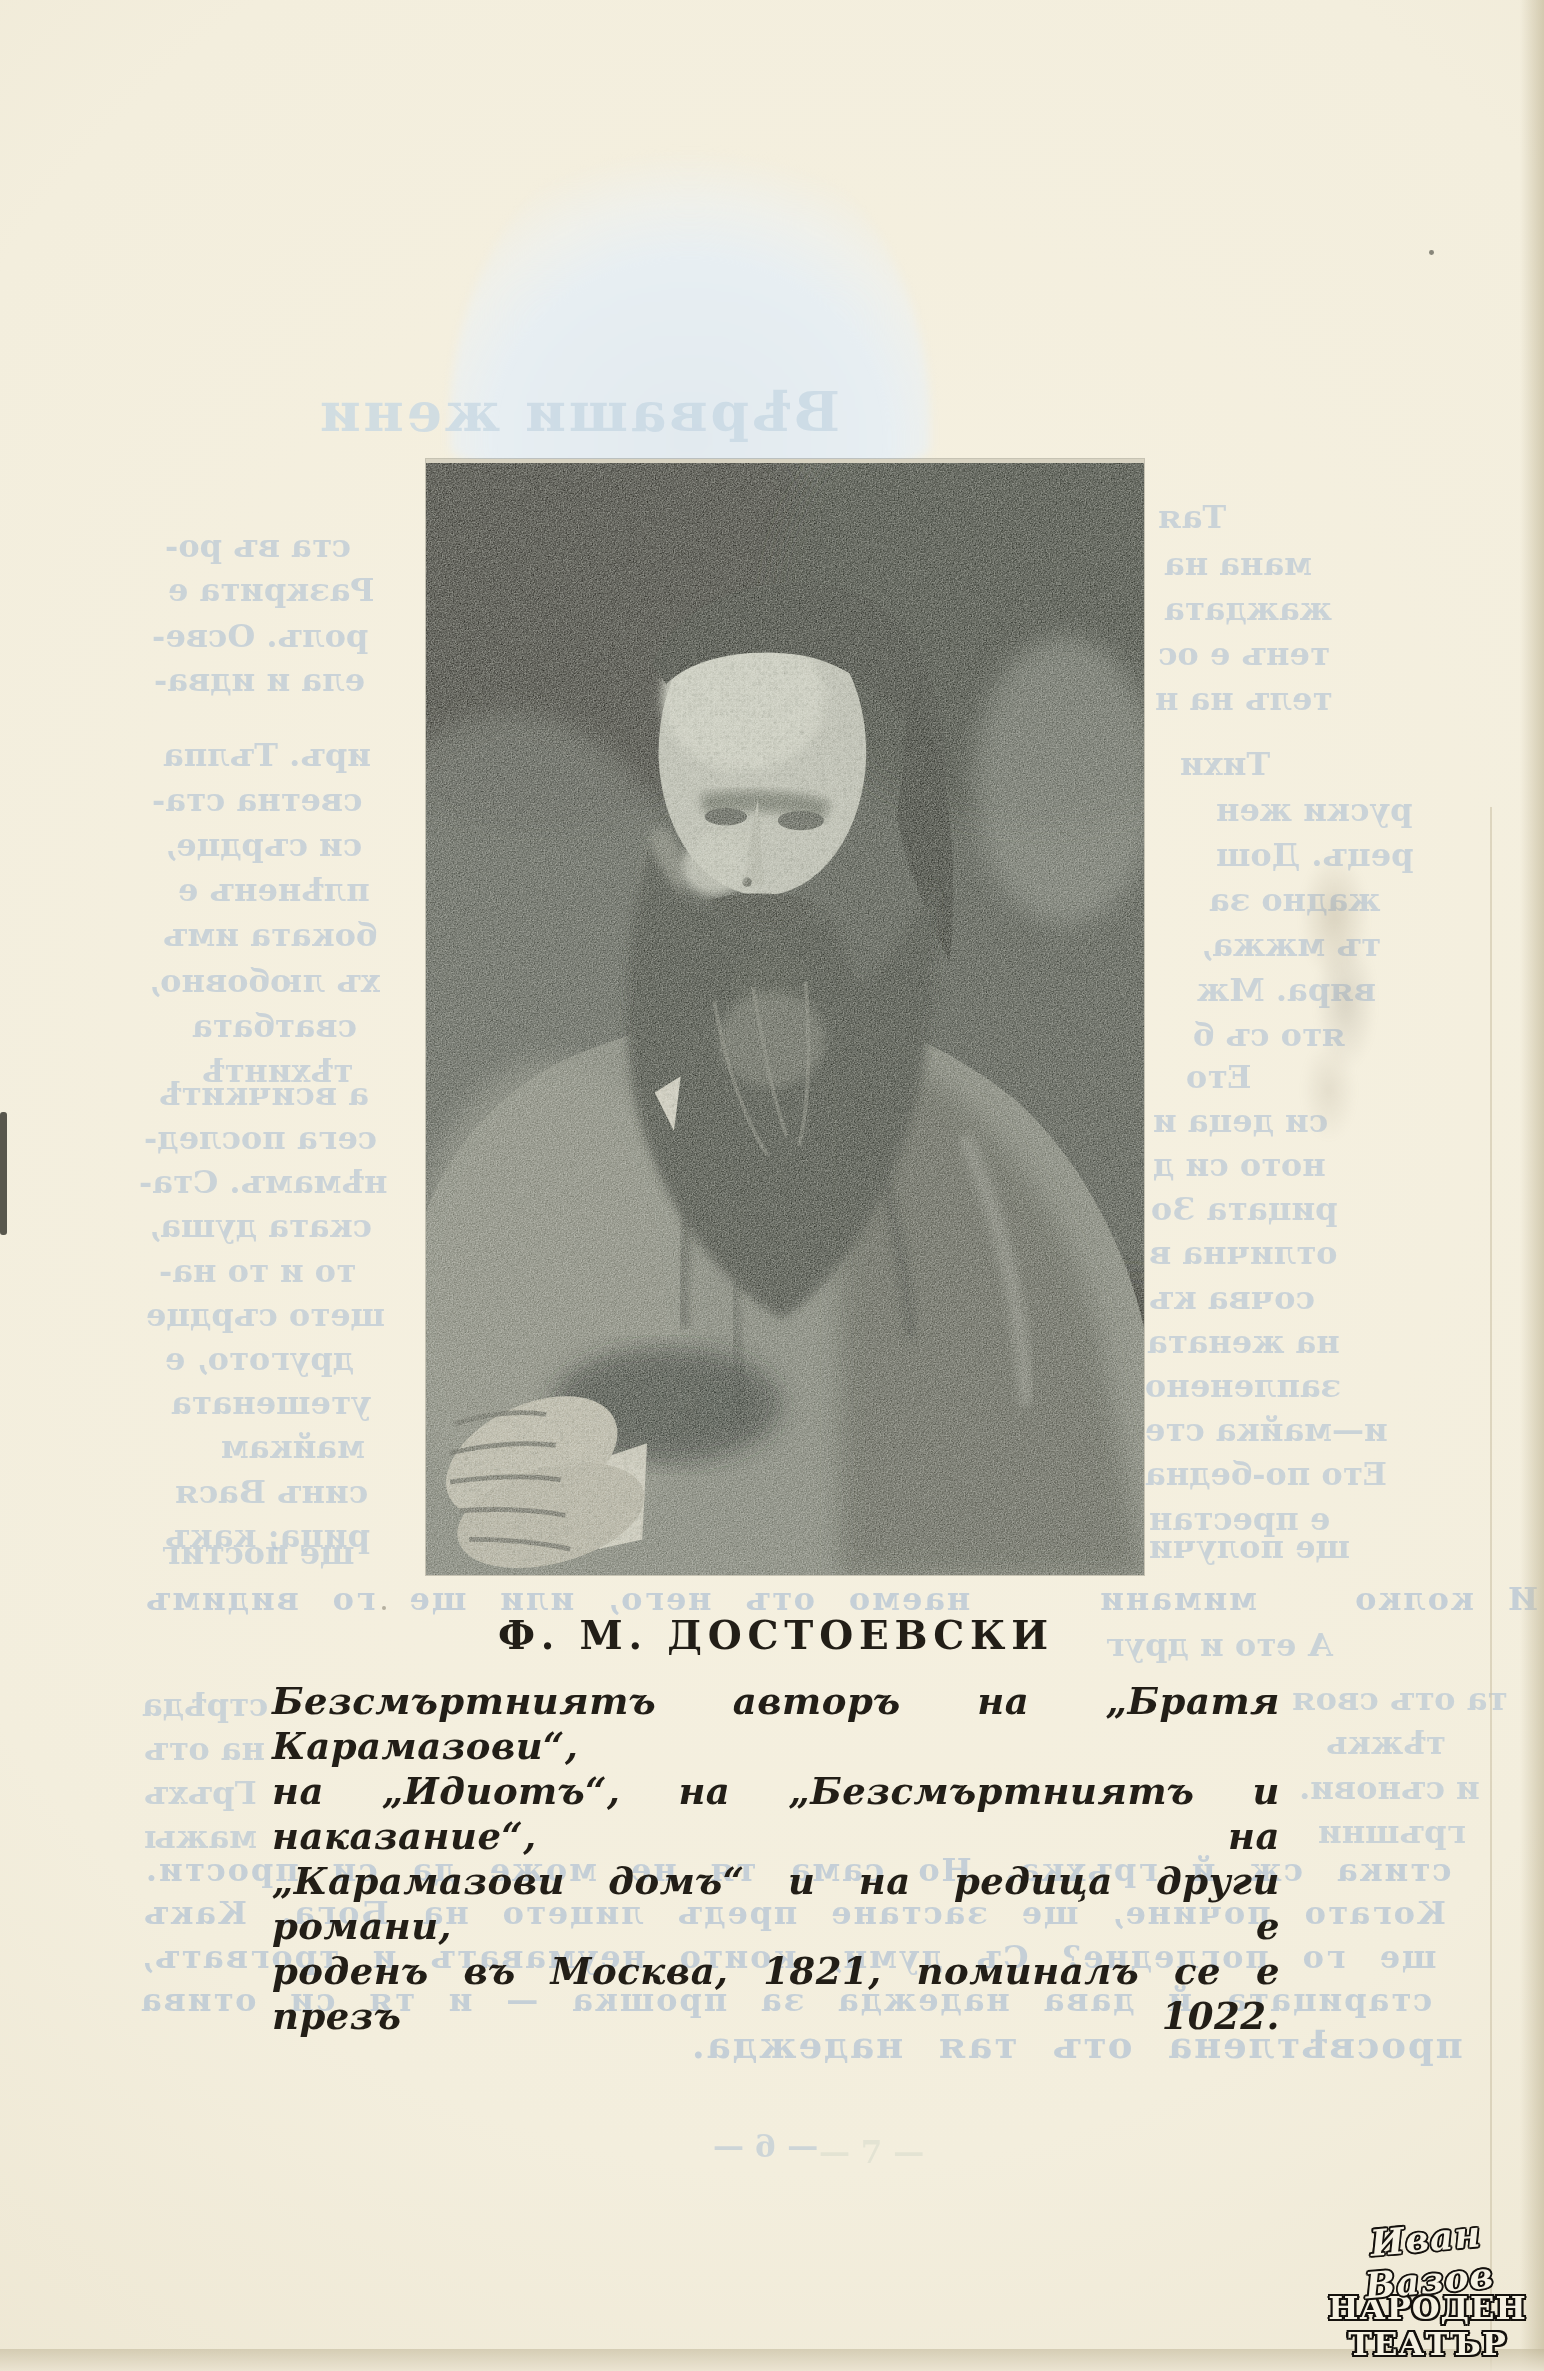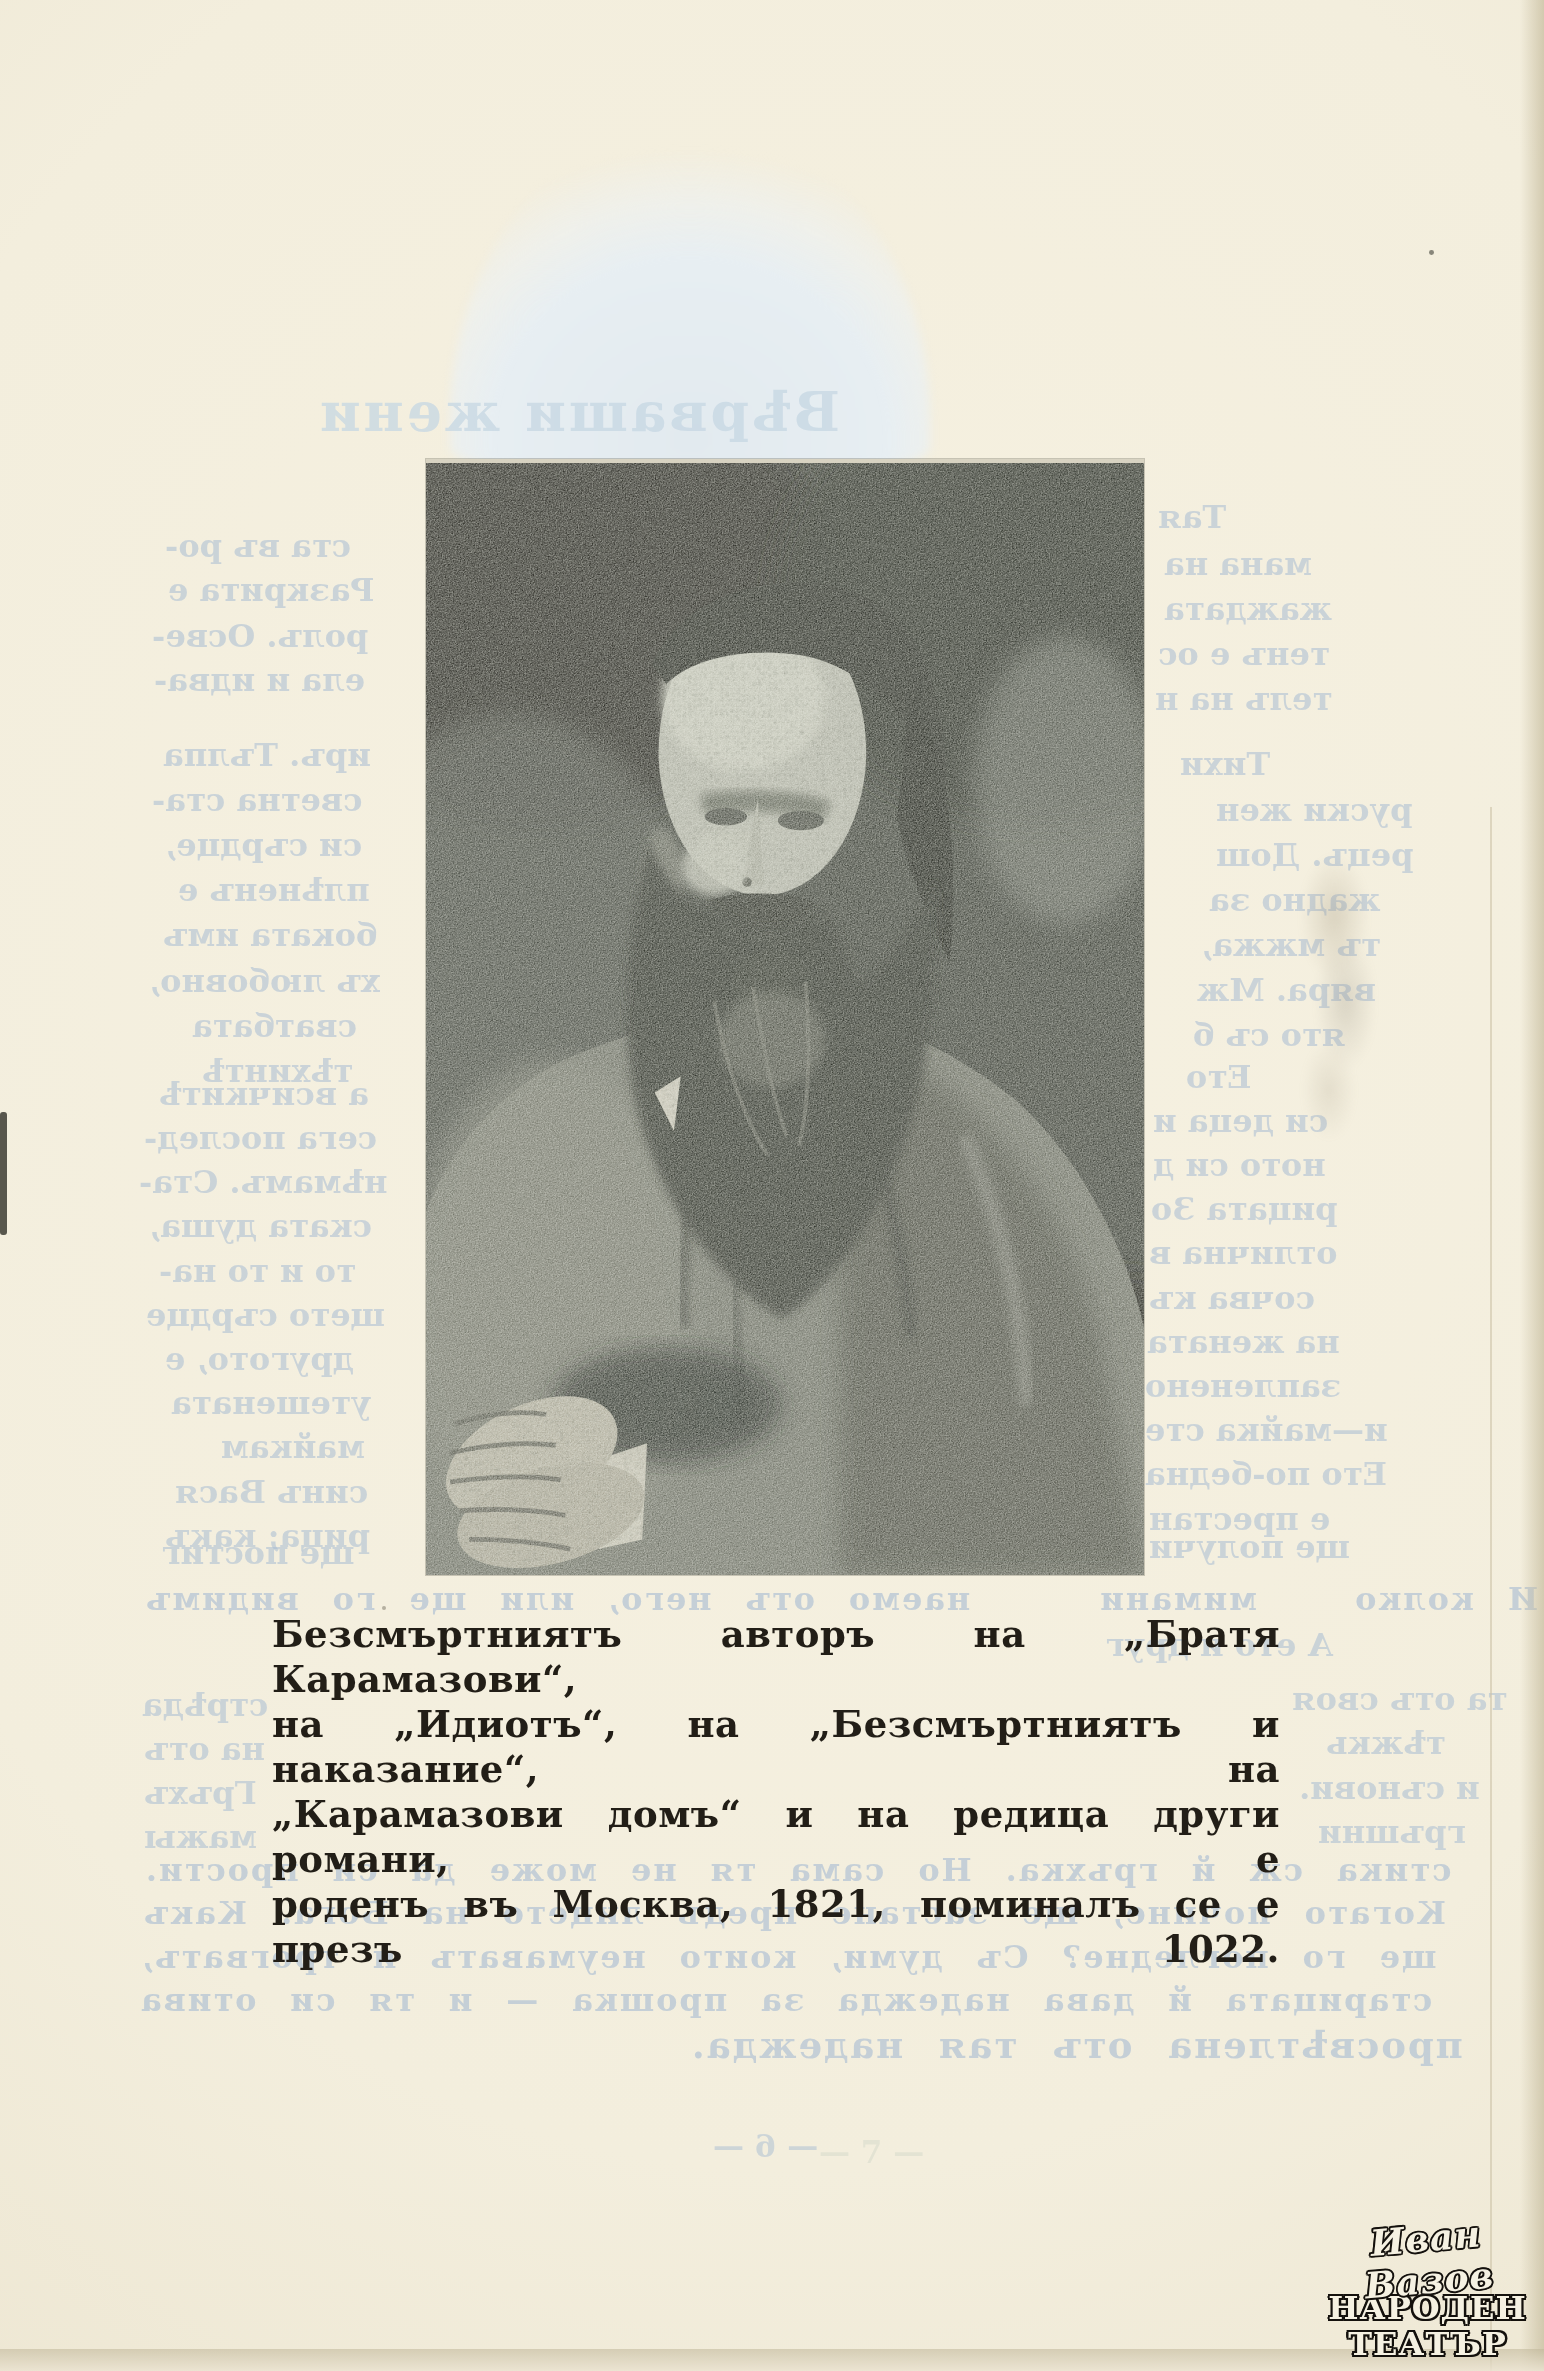--- a/index.html
+++ b/index.html
@@ -18,21 +18,21 @@
   .bleed-frag.noflip{transform:none;}
   .bleed-frag.fullrow{word-spacing:19px;letter-spacing:1.9px;white-space:pre;}
   
   .photo{position:absolute;left:426px;top:459px;width:718px;height:1112px;
          border-top:4.8px solid #d8d3c2;box-shadow:0 0 0 1px rgba(60,58,48,0.25);}
   .photo svg{display:block;width:100%;height:100%;}
   
   .caption{position:absolute;left:272px;top:1612px;width:1008px;color:#221e17;}
   .caption-heading{text-align:center;font-weight:bold;font-size:39px;letter-spacing:5.8px;margin-bottom:21px;}
   .caption-line{font-weight:bold;font-size:37px;line-height:45px;text-align:justify;text-align-last:justify;
-                letter-spacing:0.5px;}
+                letter-spacing:0.5px;font-style:italic;}
   
   .stain{position:absolute;left:1285px;top:845px;width:110px;height:327px;filter:blur(3.8px);opacity:0.5;
          background:
            radial-gradient(ellipse 45% 28% at 45% 22%, rgba(150,138,112,0.55), rgba(150,138,112,0) 70%),
            radial-gradient(ellipse 40% 30% at 55% 48%, rgba(140,134,120,0.5), rgba(140,134,120,0) 70%),
            radial-gradient(ellipse 35% 22% at 40% 75%, rgba(160,150,128,0.4), rgba(160,150,128,0) 70%);}
   .left-dash{position:absolute;left:0;top:1112px;width:6.7px;height:123px;background:#3c3c34;border-radius:2.9px;opacity:0.85;}
   .speck{position:absolute;border-radius:50%;}
   .edge-right{position:absolute;right:0;top:0;width:25px;height:2372px;
               background:linear-gradient(to right, rgba(214,205,180,0), rgba(198,188,158,0.75));}
@@ -192,20 +192,21 @@
       <path d="M25,1060 C65,1055 105,1052 140,1058" stroke="#4e4f45" stroke-width="5" fill="none" opacity="0.8"></path>
       <path d="M35,1090 C70,1088 110,1088 145,1095" stroke="#4e4f45" stroke-width="5" fill="none" opacity="0.8"></path>
       <path d="M45,1120 C80,1120 115,1122 150,1130" stroke="#4e4f45" stroke-width="5" fill="none" opacity="0.8"></path>
 
       <rect width="747" height="1157" filter="url(#blotch)" opacity="0.3"></rect>
       <rect width="747" height="1157" filter="url(#grain)" opacity="0.5"></rect>
     </svg>
   </div>
 
   <div class="caption">
+    <div class="caption-heading">Ф. М. ДОСТОЕВСКИ</div>
     <div class="caption-line">Безсмъртниятъ авторъ на „Братя Карамазови“,</div>
     <div class="caption-line">на „Идиотъ“, на „Безсмъртниятъ и наказание“, на</div>
     <div class="caption-line">„Карамазови домъ“ и на редица други романи, е</div>
     <div class="caption-line">роденъ въ Москва, 1821, поминалъ се е презъ 1022.</div>
   </div>
 
   <div class="stain"></div>
   <div class="left-dash"></div>
   <div class="speck" style="left:1429px;top:250px;width:4.8px;height:4.8px;background:#5a5a50;opacity:0.7;"></div>
   <div class="speck" style="left:382px;top:1606px;width:3.8px;height:3.8px;background:#8a8676;opacity:0.6;"></div>

